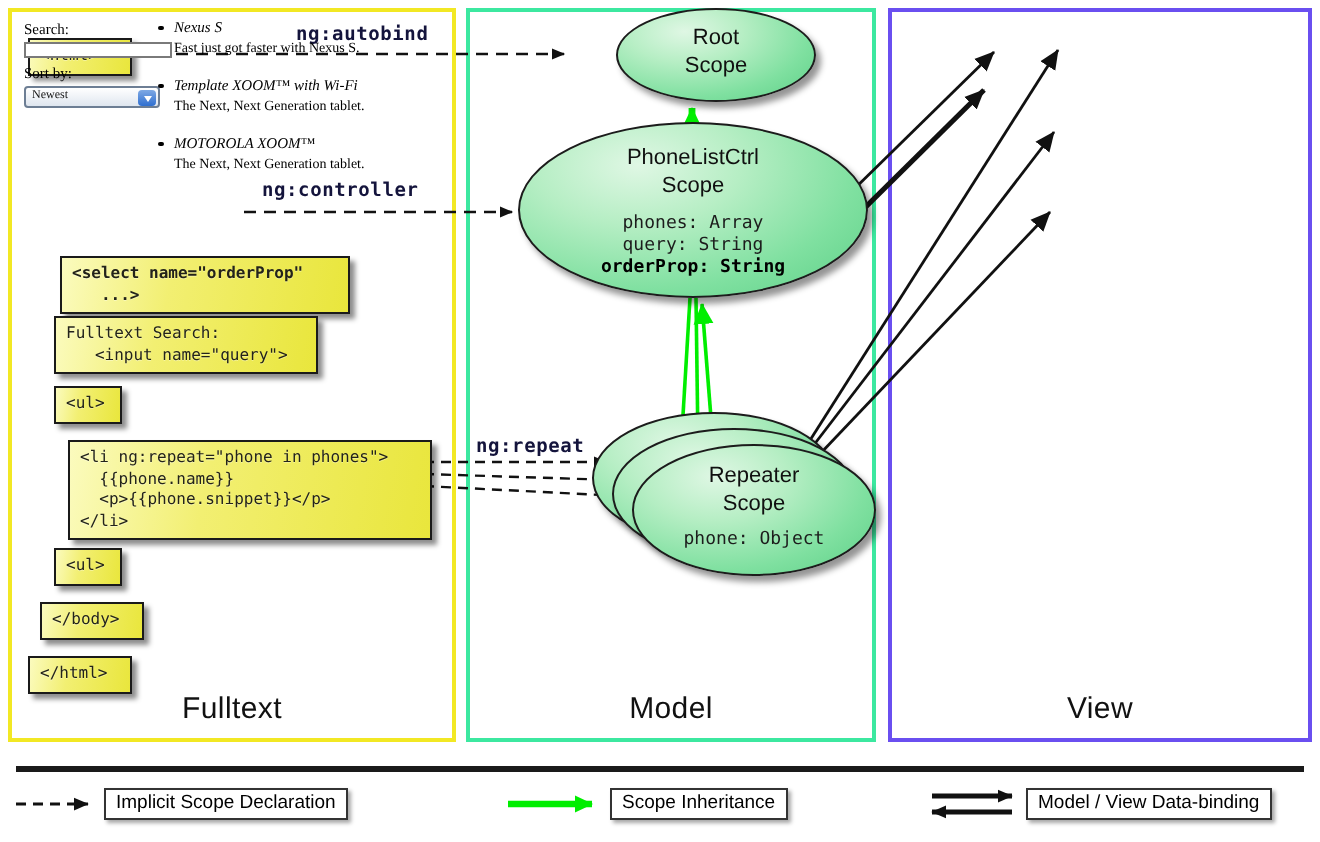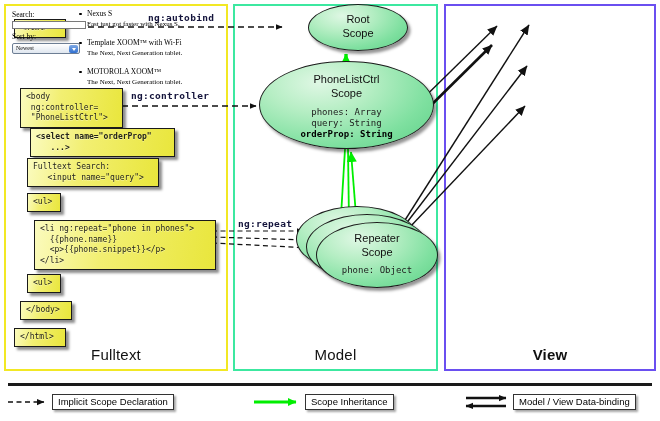--- a/index.html
+++ b/index.html
@@ -4,21 +4,21 @@
 <style>
   html,body{margin:0;padding:0;background:#fff;}
   body{width:660px;height:421px;position:relative;overflow:hidden;
        font-family:"Liberation Sans",sans-serif;}
   #stage{position:absolute;left:0;top:0;width:660px;height:421px;}
 
   
   .panel{position:absolute;background:#fff;box-sizing:border-box;}
   #panel-template{left:4px;top:4px;width:224px;height:367px;border:2px solid #f2e824;}
   #panel-model{left:233px;top:4px;width:205px;height:367px;border:2px solid #3ce8a0;}
-  #panel-view{left:444px;top:4px;width:212px;height:367px;border:2px solid #6a4ff0;font-weight:bold;}
+  #panel-view{left:444px;top:4px;width:212px;height:367px;border:2px solid #6a4ff0;}
   .panel-label{position:absolute;bottom:6px;left:0;width:100%;text-align:center;
        font-size:15px;color:#111;letter-spacing:.2px;}
 
   
   .code-box{position:absolute;box-sizing:border-box;
        border:1.6px solid #1a1a1a;
        background:linear-gradient(100deg,#fbfbbe 0%,#f2ef72 38%,#e9e63c 100%);
        color:#23231a;
        font-family:"DejaVu Sans Mono","Liberation Mono",monospace;
        font-size:8px;line-height:10.5px;
@@ -53,21 +53,21 @@
       font-family:"Liberation Serif",serif;color:#111;}
   #sort-select .sbtn{position:absolute;right:1px;top:1px;width:9px;height:8px;
       border-radius:2px;background:linear-gradient(#7fa9e4,#2f6fd0);}
   #sort-select .sbtn::after{content:"";position:absolute;left:3px;top:2.5px;
       border-left:2px solid transparent;border-right:2px solid transparent;
       border-top:3px solid #fff;}
 
   #phone-list{position:absolute;left:78px;top:8px;width:128px;}
   .phone-item{margin-bottom:7px;}
   .phone-name{font-family:"Liberation Serif",serif;font-size:7.5px;color:#000;
-      position:relative;padding-left:9px;line-height:11px;}
+      position:relative;padding-left:9px;line-height:11px;font-style:italic;}
   .phone-name::before{content:"";position:absolute;left:1px;top:4.5px;
       width:2.6px;height:2.6px;border-radius:50%;background:#000;}
   .phone-snip{font-family:"Liberation Serif",serif;font-size:7px;color:#000;
       padding-left:9px;line-height:11px;}
 
   
   .edge-label{position:absolute;
       font-family:"DejaVu Sans Mono","Liberation Mono",monospace;
       font-size:9.5px;color:#14143c;font-weight:bold;letter-spacing:.3px;}
 
@@ -127,23 +127,20 @@
 
     <path d="M408,128 L492,45" stroke="#111" stroke-width="2.6" fill="none" marker-end="url(#ah-black-big)" marker-start="url(#ah-black-big)"></path>
 
     <path d="M400,228 L529,25" stroke="#111" stroke-width="1.4" fill="none" marker-end="url(#ah-black-big)"></path>
     <path d="M395,238 L527,66" stroke="#111" stroke-width="1.4" fill="none" marker-end="url(#ah-black-big)"></path>
     <path d="M390,248 L525,106" stroke="#111" stroke-width="1.4" fill="none" marker-end="url(#ah-black-big)"></path>
   </svg>
 
   <div class="code-box" style="left:14px;top:19px;width:52px;">&lt;html&gt;</div>
 
-  <div class="code-box" style="left:20px;top:88px;width:103px;">&lt;body
- ng:controller=
- "PhoneListCtrl"&gt;</div>
 
   <div class="code-box bold" style="left:30px;top:128px;width:145px;">&lt;select name="orderProp"
    ...&gt;</div>
 
   <div class="code-box" style="left:27px;top:158px;width:132px;">Fulltext Search:
    &lt;input name="query"&gt;</div>
 
   <div class="code-box" style="left:27px;top:193px;width:34px;">&lt;ul&gt;</div>
 
   <div class="code-box" style="left:34px;top:220px;width:182px;">&lt;li ng:repeat="phone in phones"&gt;

